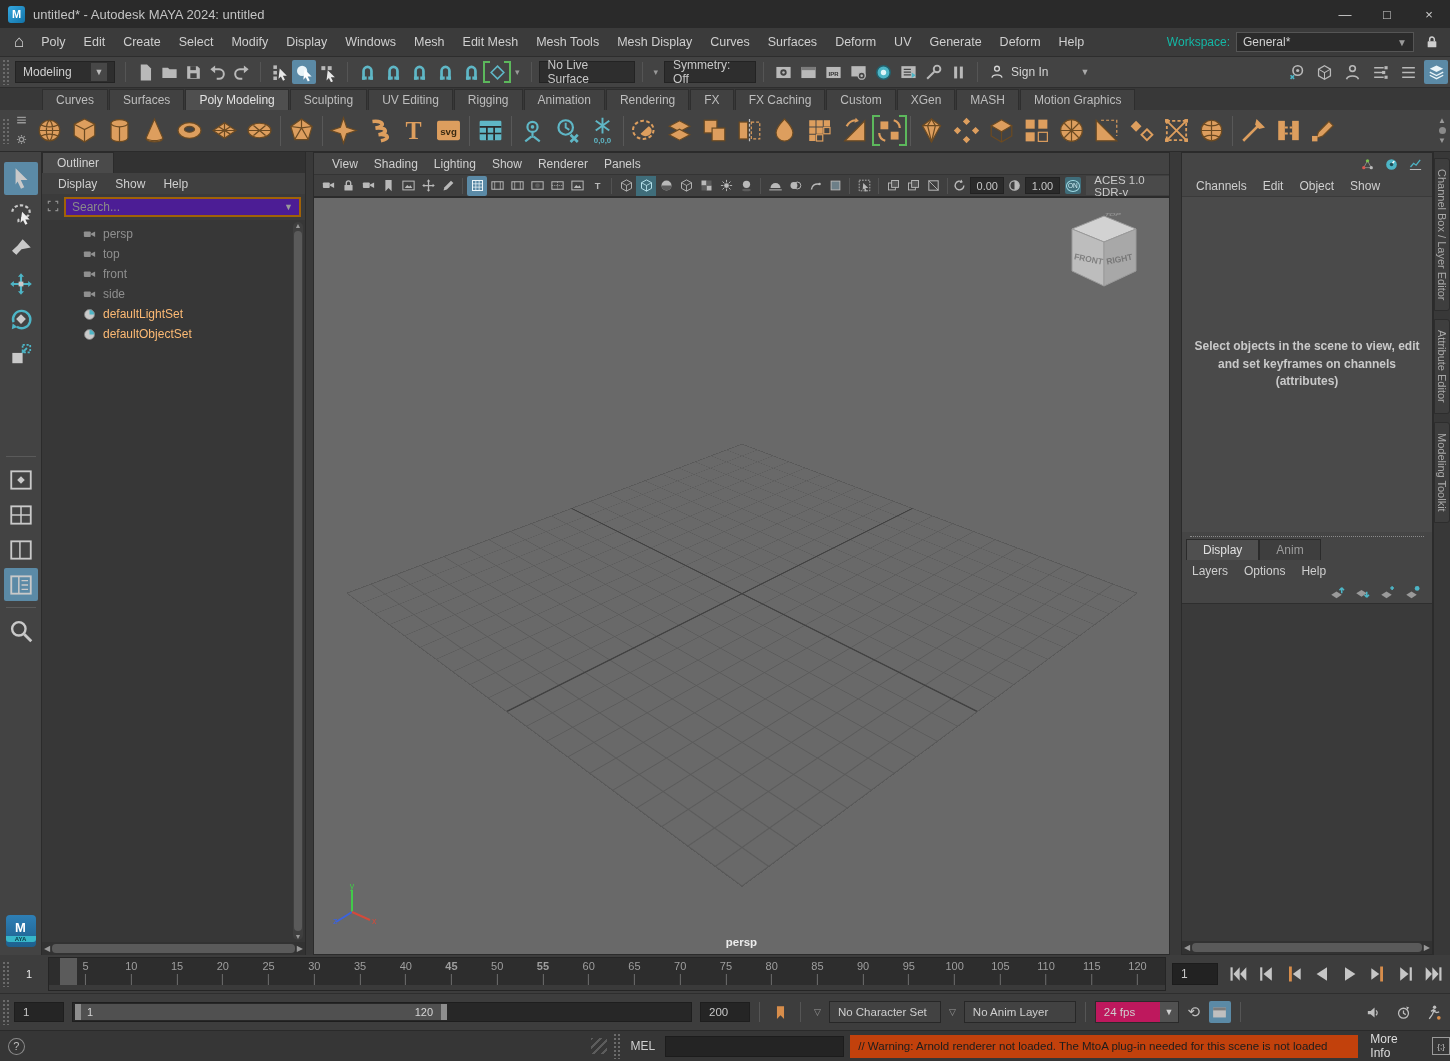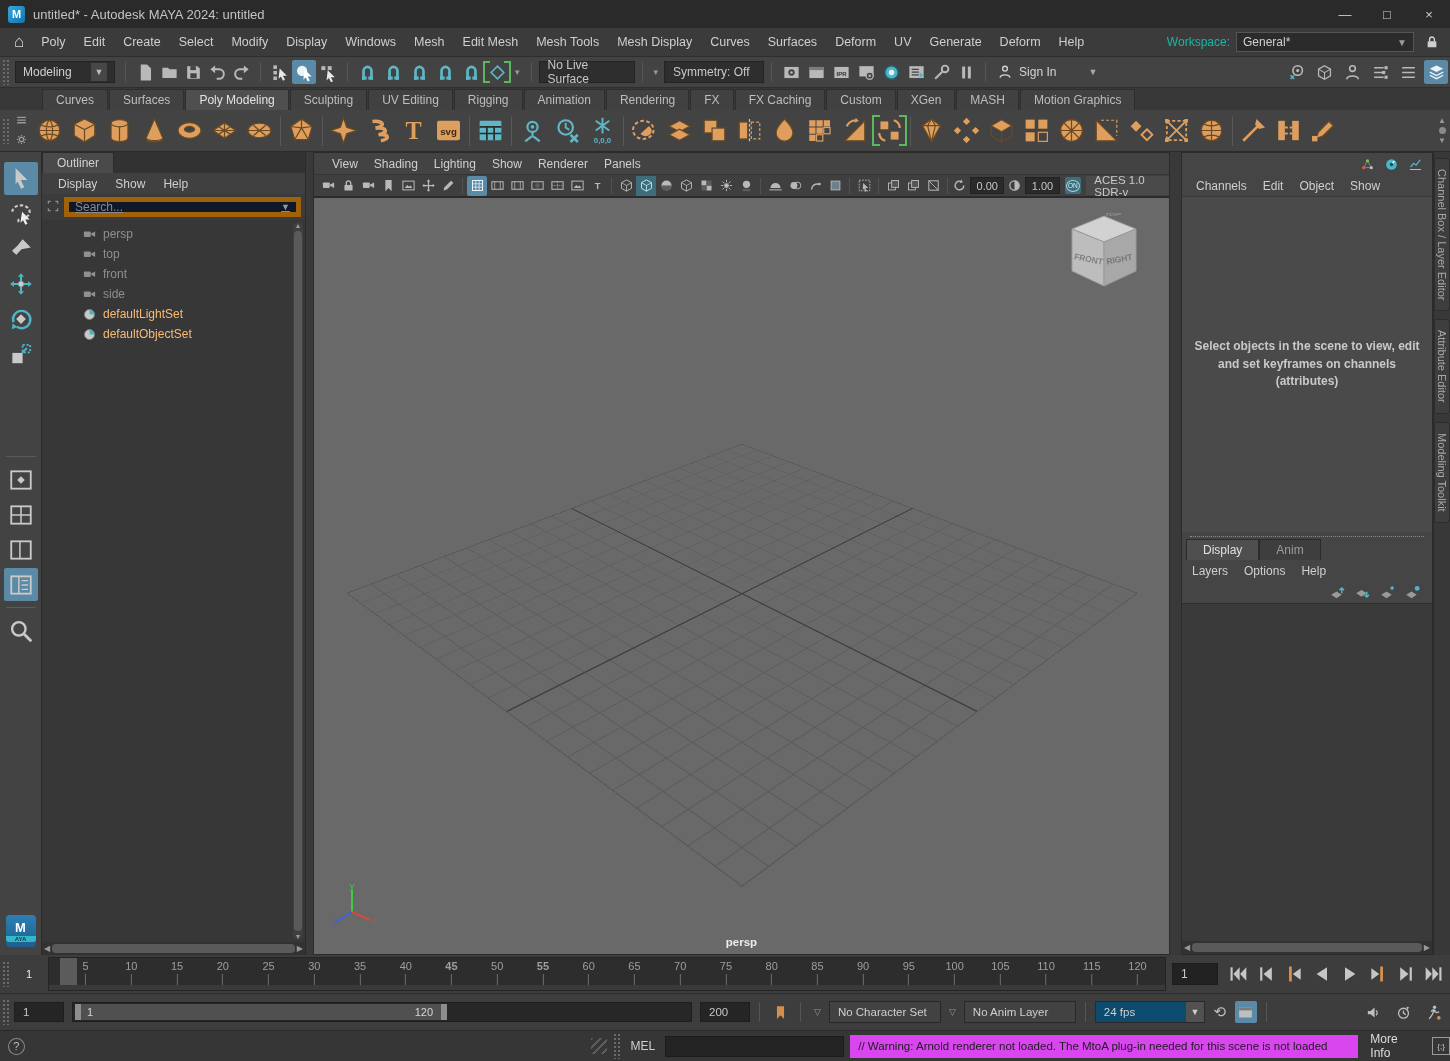--- a/index.html
+++ b/index.html
@@ -75,21 +75,21 @@
   #toolbox .avatar small{font-size:6px;background:#37b6c9;color:#083a44;width:100%;text-align:center;border-radius:0 0 3px 3px;margin-top:2px;}
   
   #outliner{width:264px;background:#3b3b3b;border-right:1px solid #2b2b2b;display:flex;flex-direction:column;}
   .out-tabrow{height:21px;background:#323232;display:flex;align-items:flex-end;}
   .out-tab{background:#4a4a4a;color:#d0d0d0;padding:3px 14px;font-size:12px;border:1px solid #2b2b2b;border-bottom:none;}
   .out-menus{height:21px;display:flex;align-items:center;background:#404040;padding-left:8px;gap:2px;}
   .pmenu{padding:0 8px;color:#cfcfcf;font-size:12px;}
   .out-search{height:26px;display:flex;align-items:center;gap:4px;padding:0 4px;background:#3b3b3b;}
   .out-search .exp{color:#8f8f8f;}
   .out-search .exp svg{width:14px;height:14px;}
-  .search-box{flex:1;height:20px;background:#0f172a;border:5px solid #a16207;display:flex;align-items:center;color:#8a8a8a;padding:0 6px;text-decoration:underline;}
+  .search-box{flex:1;height:20px;background:#4c1d95;border:2px solid #a16207;display:flex;align-items:center;color:#8a8a8a;padding:0 6px;}
   .search-box .caret{margin-left:auto;font-size:9px;color:#9a9a9a;}
   .out-list{flex:1;background:#373737;position:relative;padding-top:4px;}
   .out-item{display:flex;align-items:center;gap:6px;height:20px;padding-left:40px;color:#fdba74;}
   .out-item svg{width:15px;height:15px;flex:0 0 auto;}
   .out-item.dim{color:#8f8f8f;}
   .vscroll{position:absolute;right:2px;top:2px;bottom:2px;width:10px;background:#3f3f3f;border-radius:5px;display:flex;flex-direction:column;align-items:center;font-size:7px;color:#999;}
   .vscroll .thumb{flex:1;width:8px;background:#5a5a5a;border-radius:4px;margin:2px 0;}
   .hscroll{height:13px;background:#323232;display:flex;align-items:center;font-size:8px;color:#999;padding:0 2px;gap:2px;}
   .hscroll .thumb{flex:1;height:9px;background:#5a5a5a;border-radius:4px;}
   
@@ -155,29 +155,29 @@
   .rs-track{width:620px;height:20px;background:#272727;border:1px solid #1e1e1e;position:relative;margin:0 4px;}
   .rs-range{position:absolute;left:2px;top:1px;bottom:1px;width:372px;background:#505050;display:flex;align-items:center;color:#d6d6d6;font-size:11px;}
   .rs-range:before,.rs-range:after{content:"";position:absolute;top:0;bottom:0;width:6px;background:#8d8d8d;}
   .rs-range:before{left:0;} .rs-range:after{right:0;}
   .rs-range .v1{margin-left:12px;} .rs-range .v2{margin-left:auto;margin-right:14px;}
   .rs-ic{width:22px;height:22px;display:flex;align-items:center;justify-content:center;color:#bfbfbf;}
   .rs-ic svg{width:17px;height:17px;}
   .rs-ic.orange{color:#d78d4b;}
   .rs-ic.active{background:#5b8aa6;border-radius:2px;}
   .drop-field{height:22px;min-width:112px;background:#424242;border:1px solid #272727;color:#cfcfcf;display:flex;align-items:center;padding:0 8px;font-size:11.5px;}
-  .fps-select{width:110px;height:22px;background:#0c4a6e;border:1px solid #2a2a2a;color:#cfcfcf;display:flex;align-items:center;padding-left:8px;font-size:11.5px;}
+  .fps-select{width:84px;height:22px;background:#be185d;border:1px solid #2a2a2a;color:#cfcfcf;display:flex;align-items:center;padding-left:8px;font-size:11.5px;}
   .fps-select .caret{margin-left:auto;width:18px;height:20px;background:#515151;display:flex;align-items:center;justify-content:center;font-size:9px;}
   
   #commandline{top:1030px;height:31px;background:#363636;border-top:1px solid #2a2a2a;gap:6px;padding-left:8px;}
   .help-circ{width:17px;height:17px;border:1px solid #8a8a8a;border-radius:50%;color:#bdbdbd;font-size:11px;display:flex;align-items:center;justify-content:center;}
   .resize-grip{width:16px;height:16px;margin-left:560px;background:repeating-linear-gradient(135deg,#5c5c5c 0 2px,transparent 2px 6px);}
   .mel-label{color:#cfcfcf;font-size:12px;padding:0 4px;}
   .mel-input{width:182px;height:21px;background:#242424;border:1px solid #1c1c1c;}
-  .warn-box{width:516px;height:23px;background:#d946ef;color:#1c1c1c;font-size:11.5px;display:flex;align-items:center;padding:0 8px;white-space:nowrap;overflow:hidden;}
+  .warn-box{width:516px;height:23px;background:#c2410c;color:#1c1c1c;font-size:11.5px;display:flex;align-items:center;padding:0 8px;white-space:nowrap;overflow:hidden;}
   .more-info{color:#dedede;font-size:12px;padding:0 6px;}
   .script-ic{width:18px;height:18px;border:1px solid #9a9a9a;color:#c9c9c9;font-size:8px;display:flex;align-items:center;justify-content:center;}
   .defs{position:absolute;width:0;height:0;overflow:hidden;}
 </style>
 </head>
 <body>
 
 <svg class="defs" xmlns="http://www.w3.org/2000/svg">
   <defs>
     <symbol id="s-doc" viewBox="0 0 24 24">
@@ -816,21 +816,21 @@
         <svg>
           <use href="#s-makelive"></use>
         </svg>
       </span>
     </div>
   <span class="caret-mini">▾</span>
   <div class="tool-sep"></div>
   <div class="txt-field" style="width:96px">No Live Surface</div>
   <div class="tool-sep"></div>
   <span class="caret-mini">▾</span>
-  <div class="txt-field" style="width:100px">Symmetry: Off</div>
+  <div class="txt-field" style="width:92px">Symmetry: Off</div>
   <div class="tool-sep"></div>
   <div style="display:flex;gap:1px">
 
   <span class="ic">
         <svg>
           <use href="#s-rview"></use>
         </svg>
       </span>
       <span class="ic">
         <svg>

